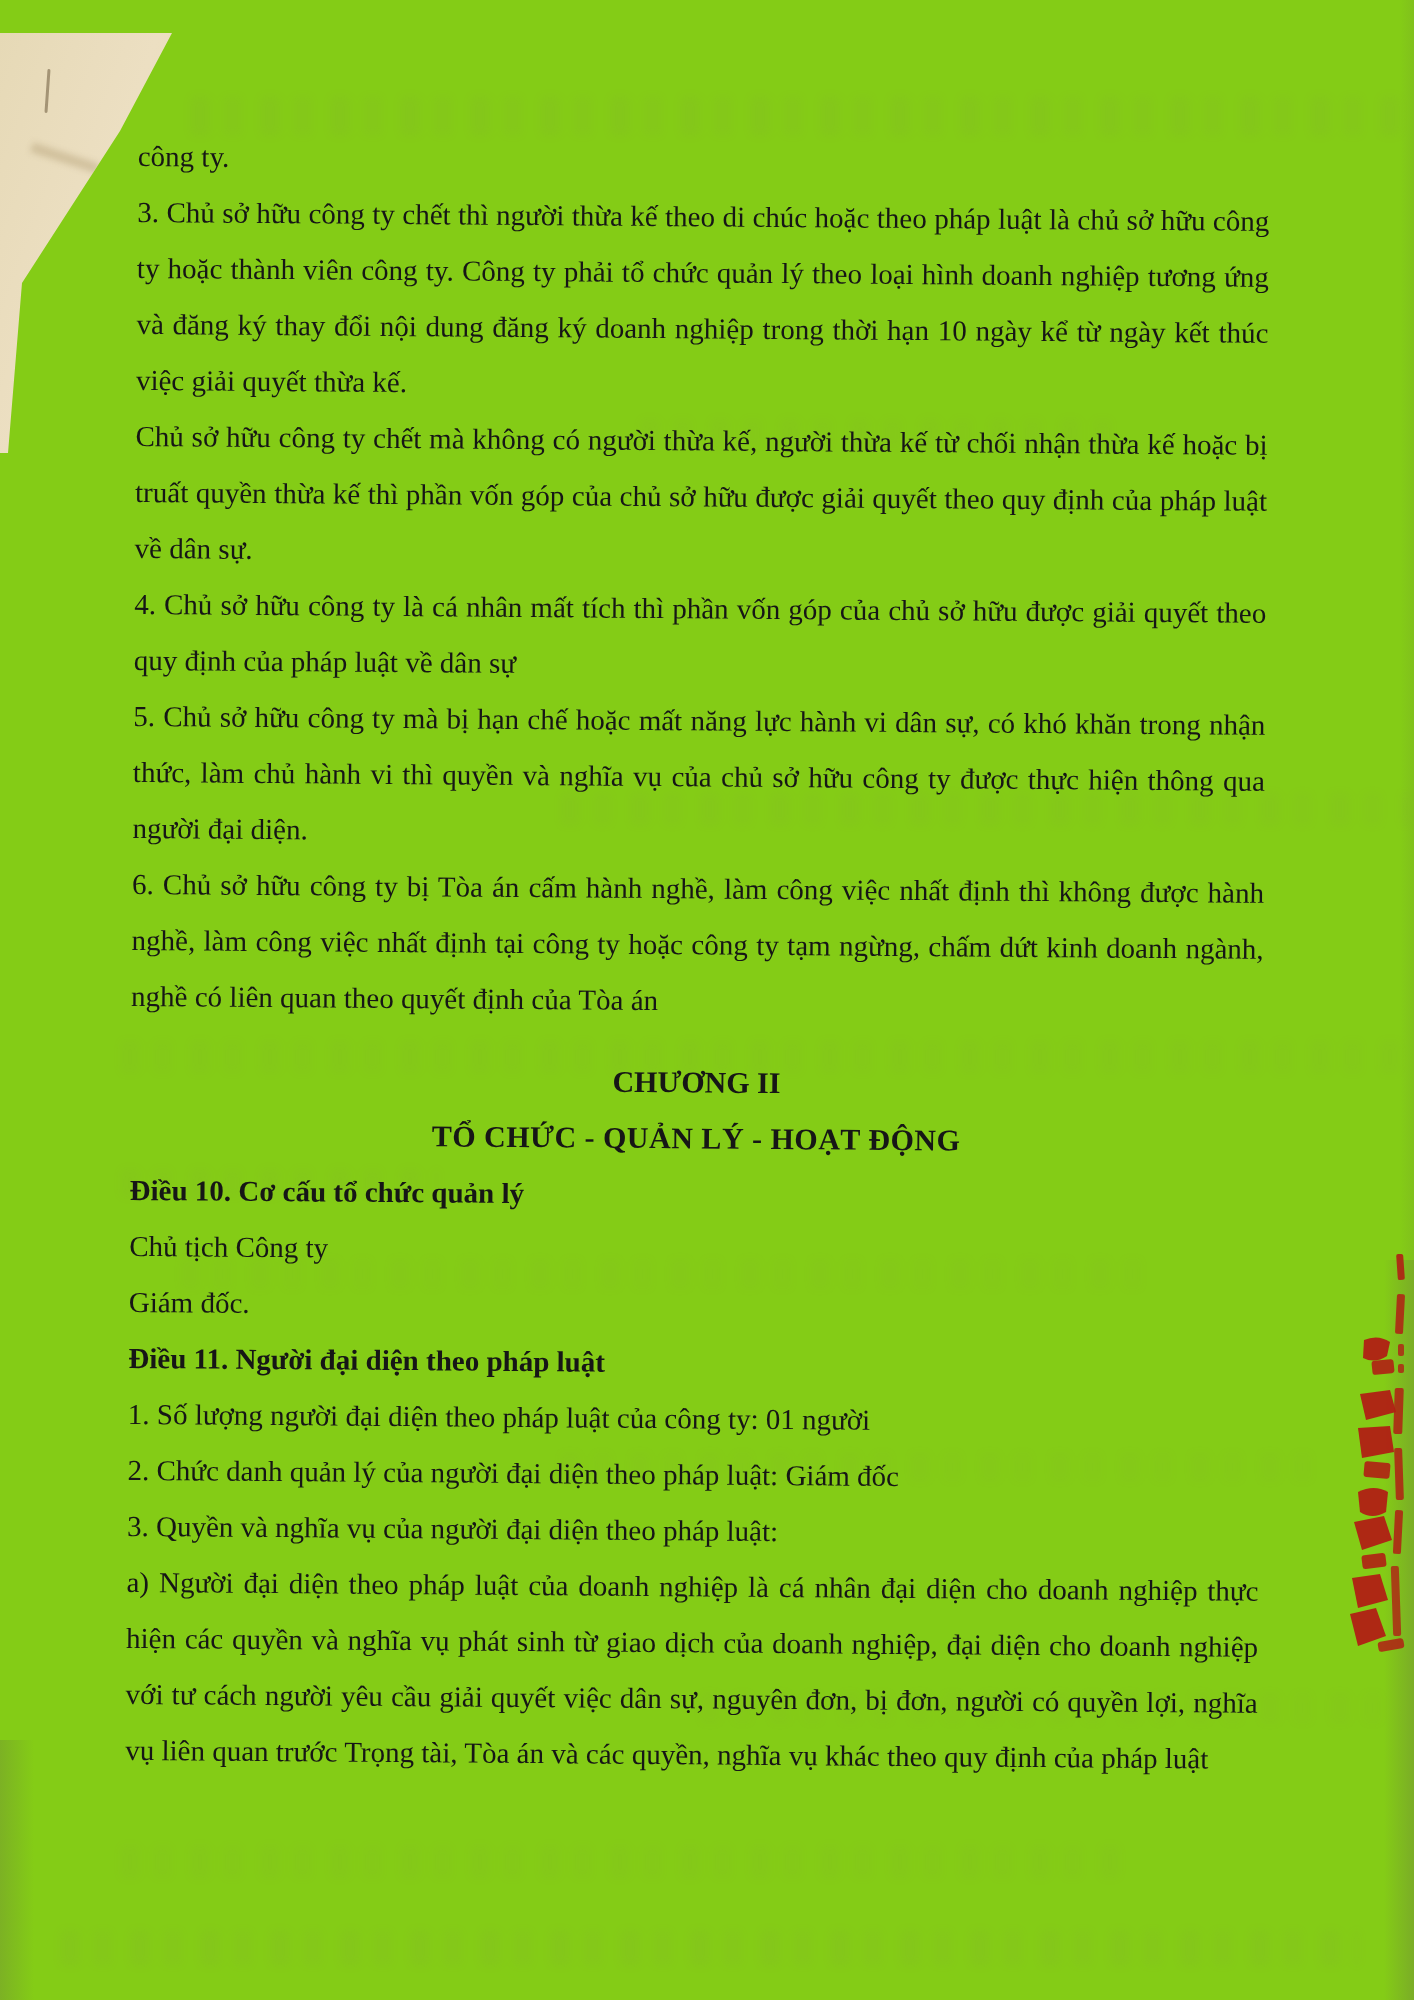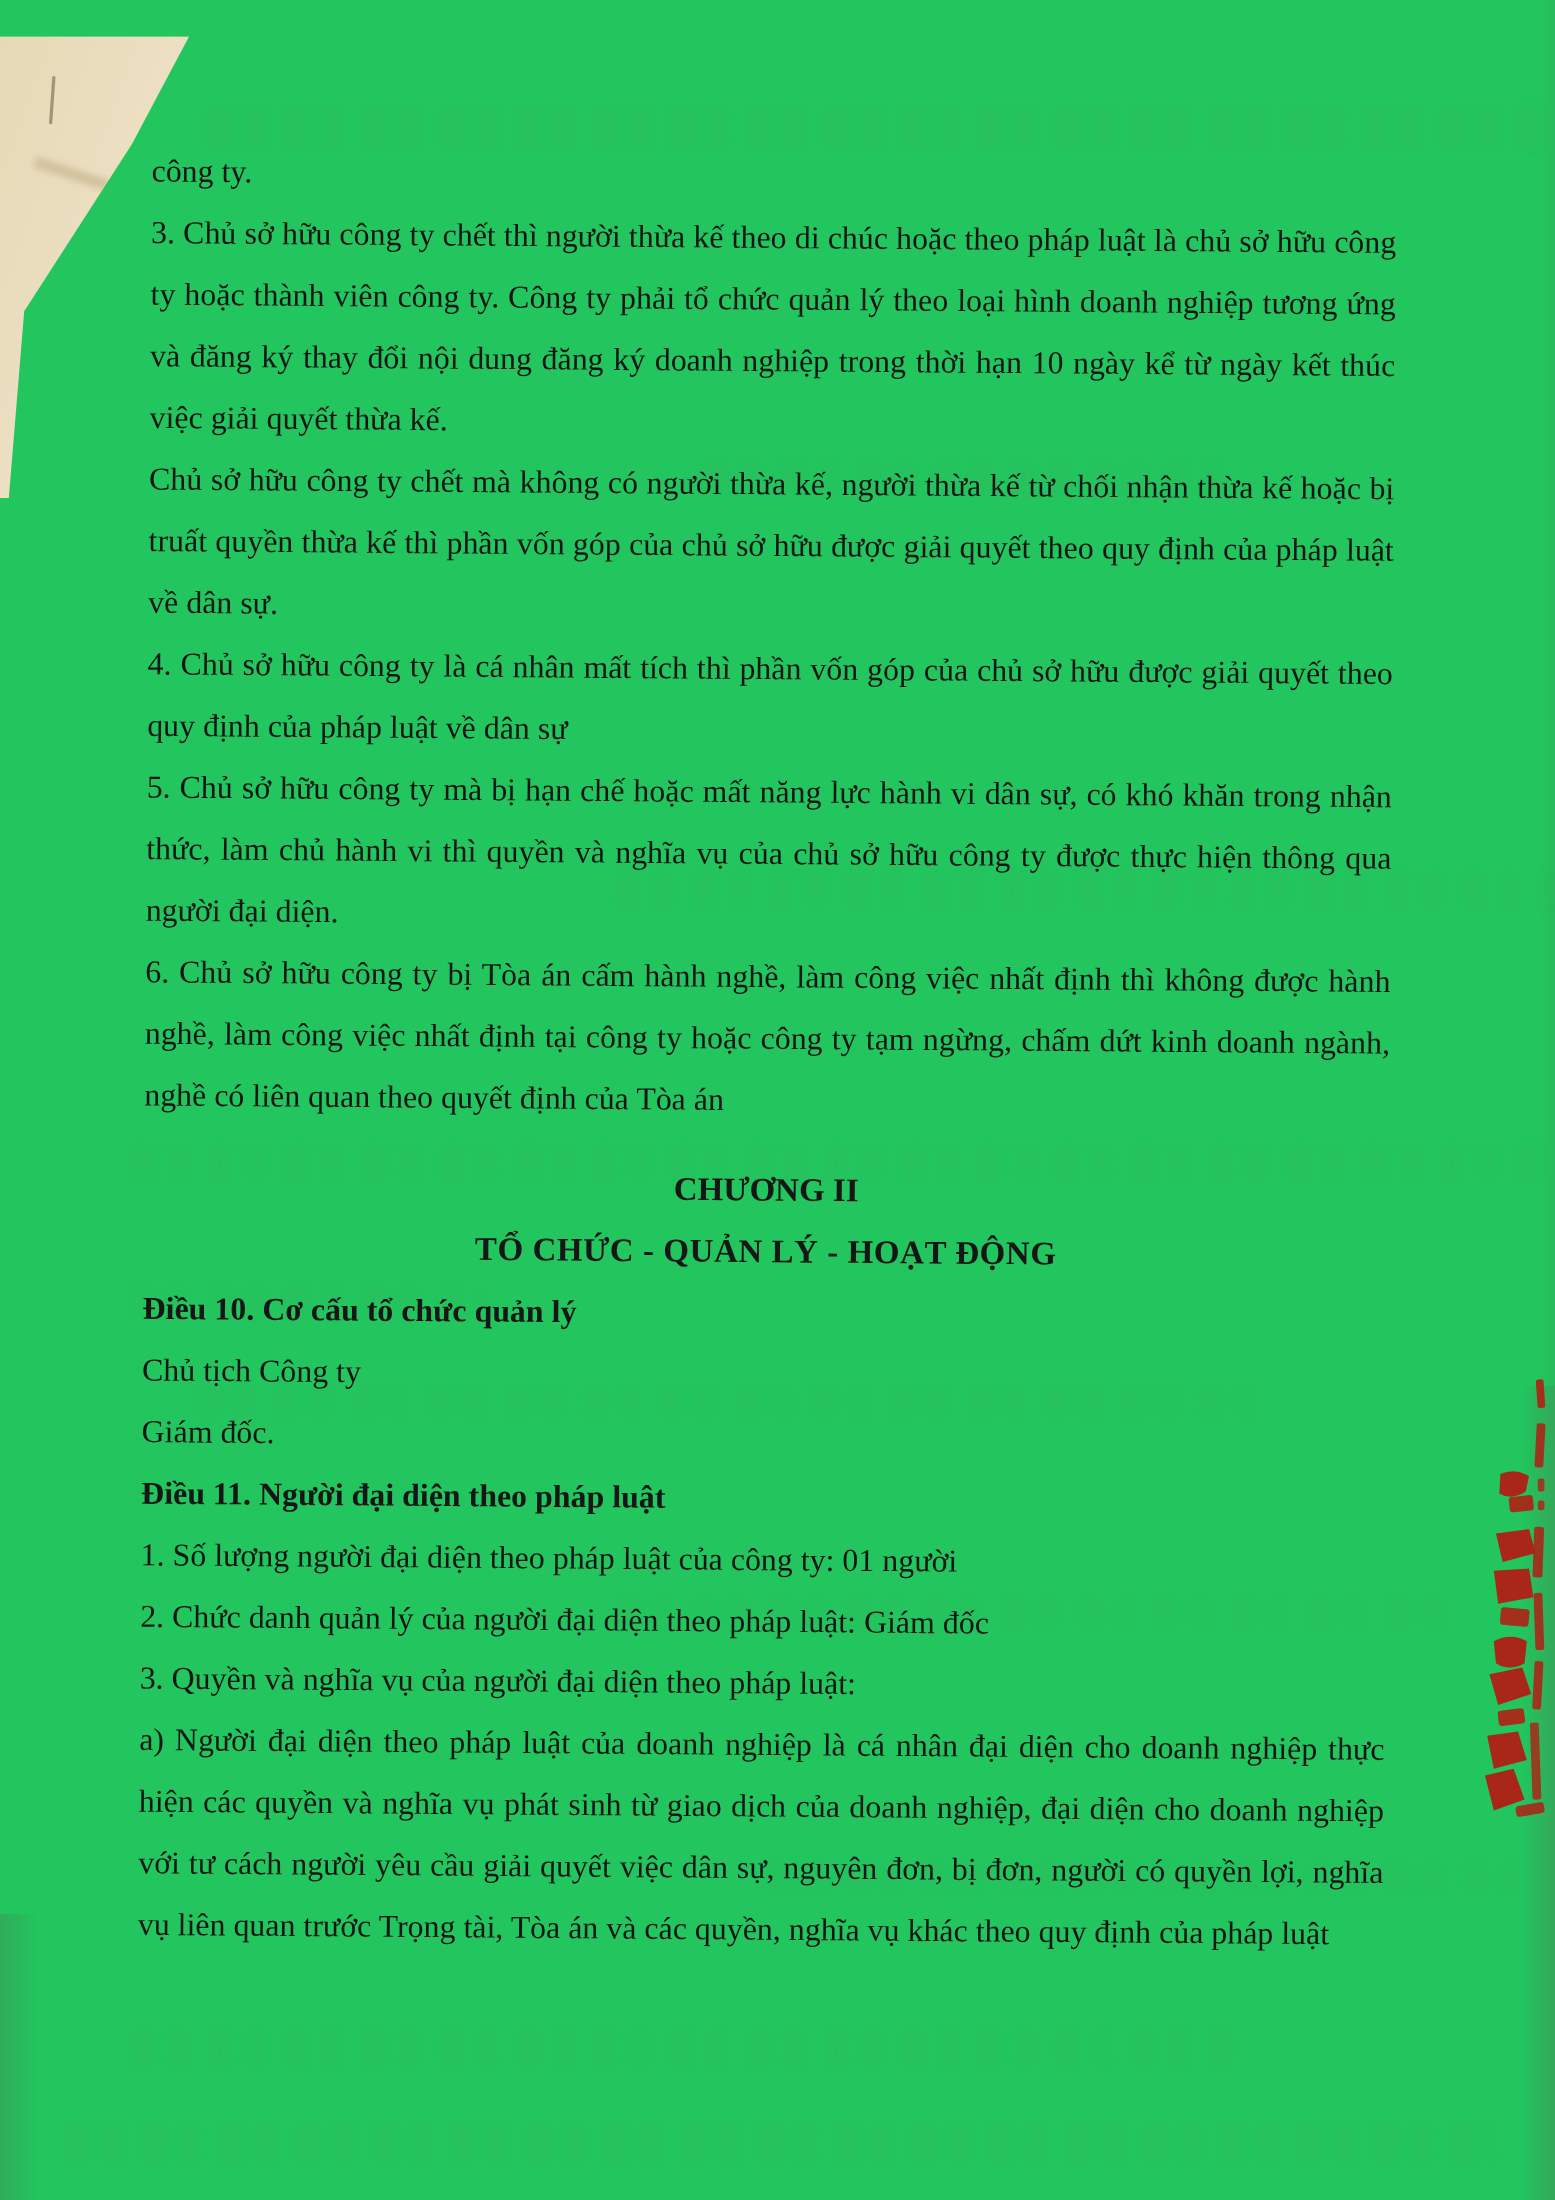--- a/index.html
+++ b/index.html
@@ -5,21 +5,21 @@
   html, body { margin: 0; padding: 0; }
   body {
     width: 1414px; height: 2000px;
     overflow: hidden;
     font-family: "Liberation Serif", "DejaVu Serif", serif;
     background: #ffffff;
   }
   .page {
     position: relative;
     width: 1414px; height: 2000px;
-    background: #22c55e;
+    background: #84cc16;
     overflow: hidden;
   }
   
   .folded-corner {
     position: absolute; left: 0; top: 33px;
     width: 200px; height: 420px;
     background: linear-gradient(110deg, #e6d9b6 0%, #ecdfc2 45%, #e4d5ae 100%);
     clip-path: polygon(0 0, 172px 0, 120px 98px, 22px 250px, 8px 420px, 0 420px);
   }
   .corner-scratch {

